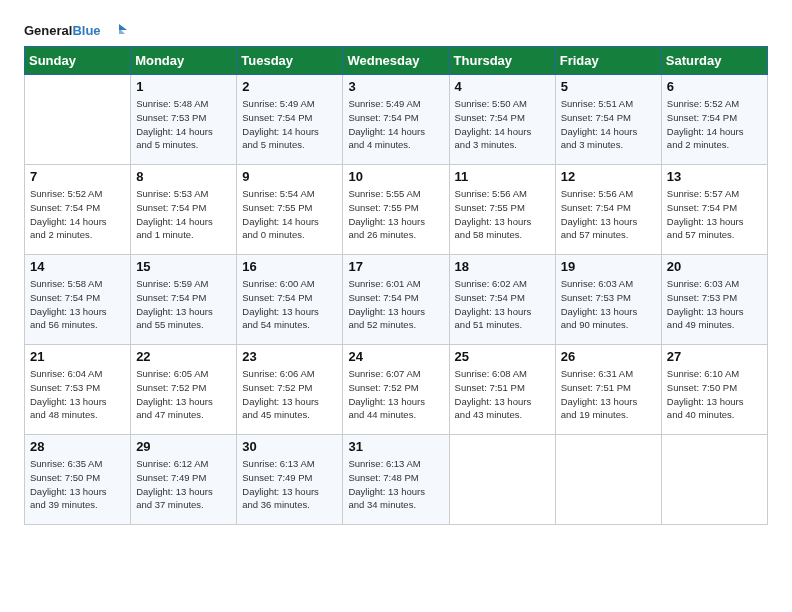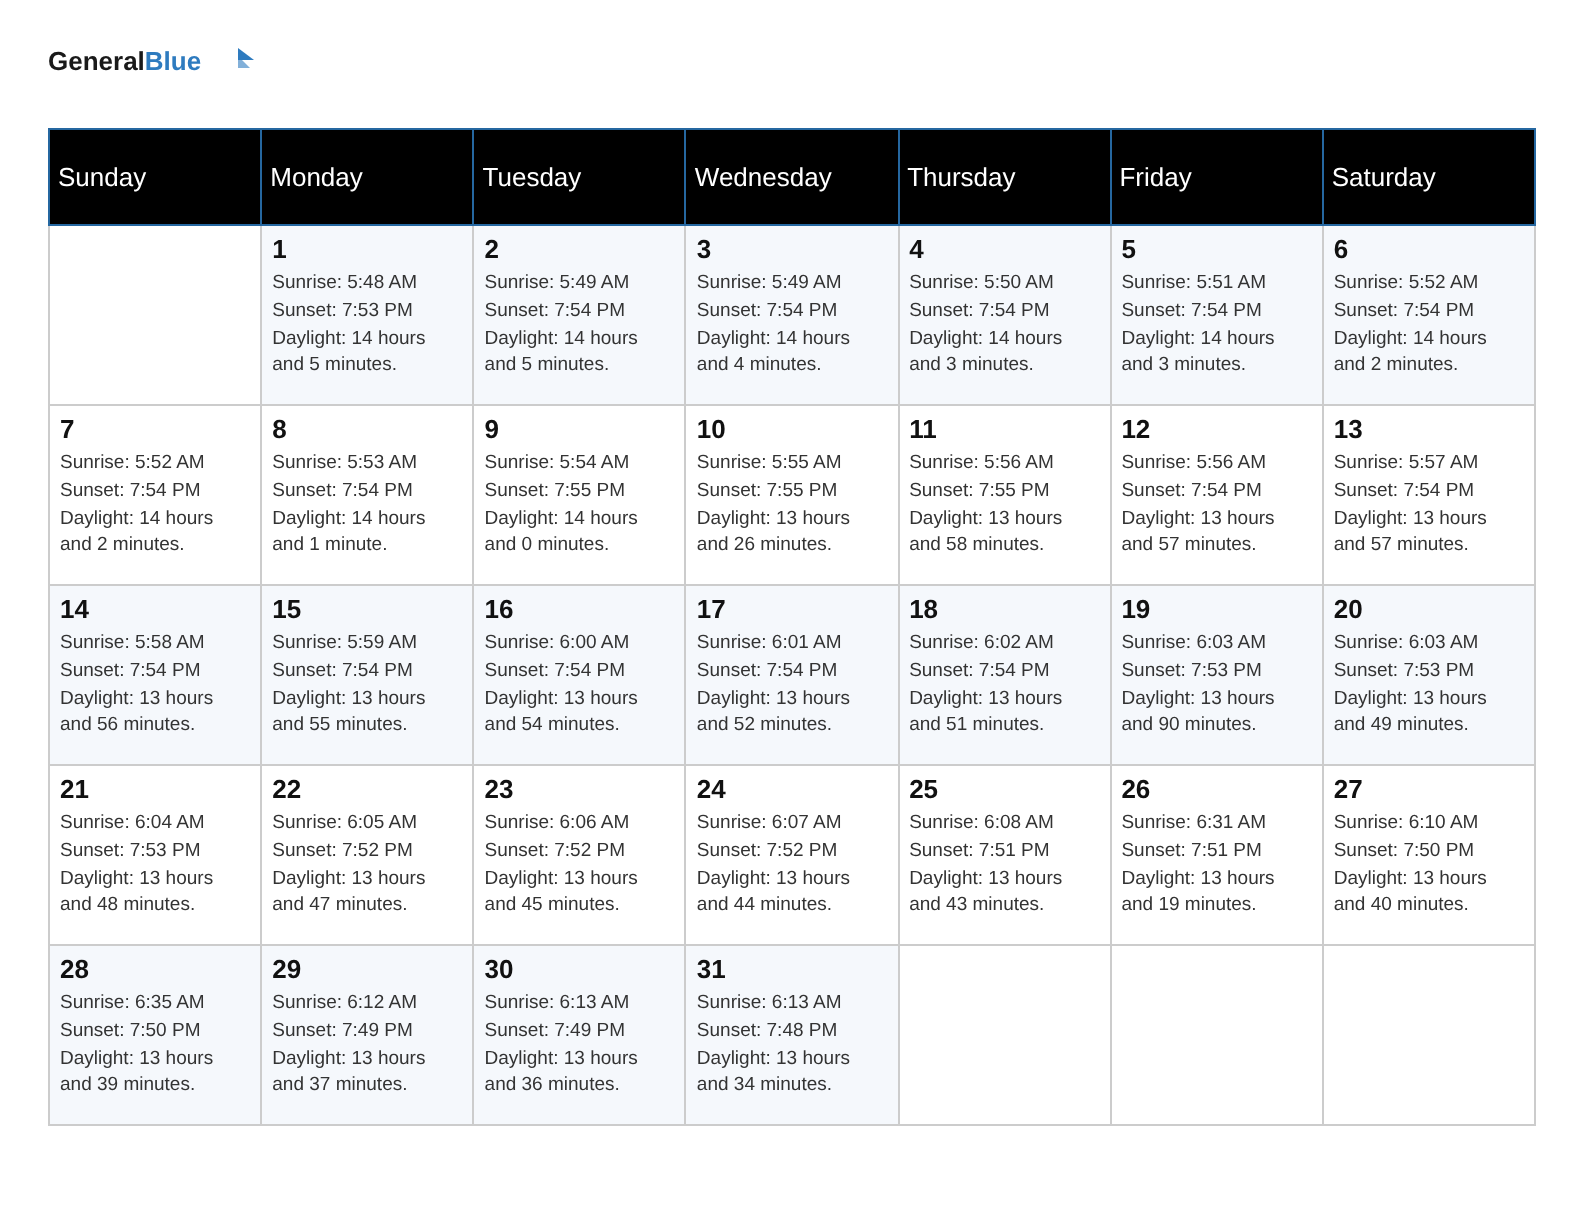--- a/index.html
+++ b/index.html
@@ -7,21 +7,21 @@
       font-family: Arial, sans-serif;
       background: #fff;
       width: 792px;
       min-height: 612px;
       padding: 20px 24px;
     }
     .header {
       display: flex;
       justify-content: space-between;
       align-items: flex-start;
-      margin-bottom: 22px;
+      margin-bottom: 4px;
     }
     .logo {
       display: flex;
       align-items: center;
       gap: 4px;
     }
     .title-section {
       text-align: right;
     }
     .month-year {
@@ -32,25 +32,25 @@
     .location {
       font-size: 15px;
       color: #444;
     }
     table {
       width: 100%;
       border-collapse: collapse;
       table-layout: fixed;
     }
     thead th {
-      background-color: #000000;
+      background-color: #15803d;
       color: #fff;
       font-size: 13px;
-      font-weight: normal;
-      padding: 16px 4px;
+      font-weight: bold;
+      padding: 6px 4px;
       text-align: left;
       border: 1px solid #2567a0;
     }
     tbody td {
       vertical-align: top;
       border: 1px solid #ccc;
       padding: 4px 5px;
       font-size: 10px;
       color: #333;
       height: 90px;

